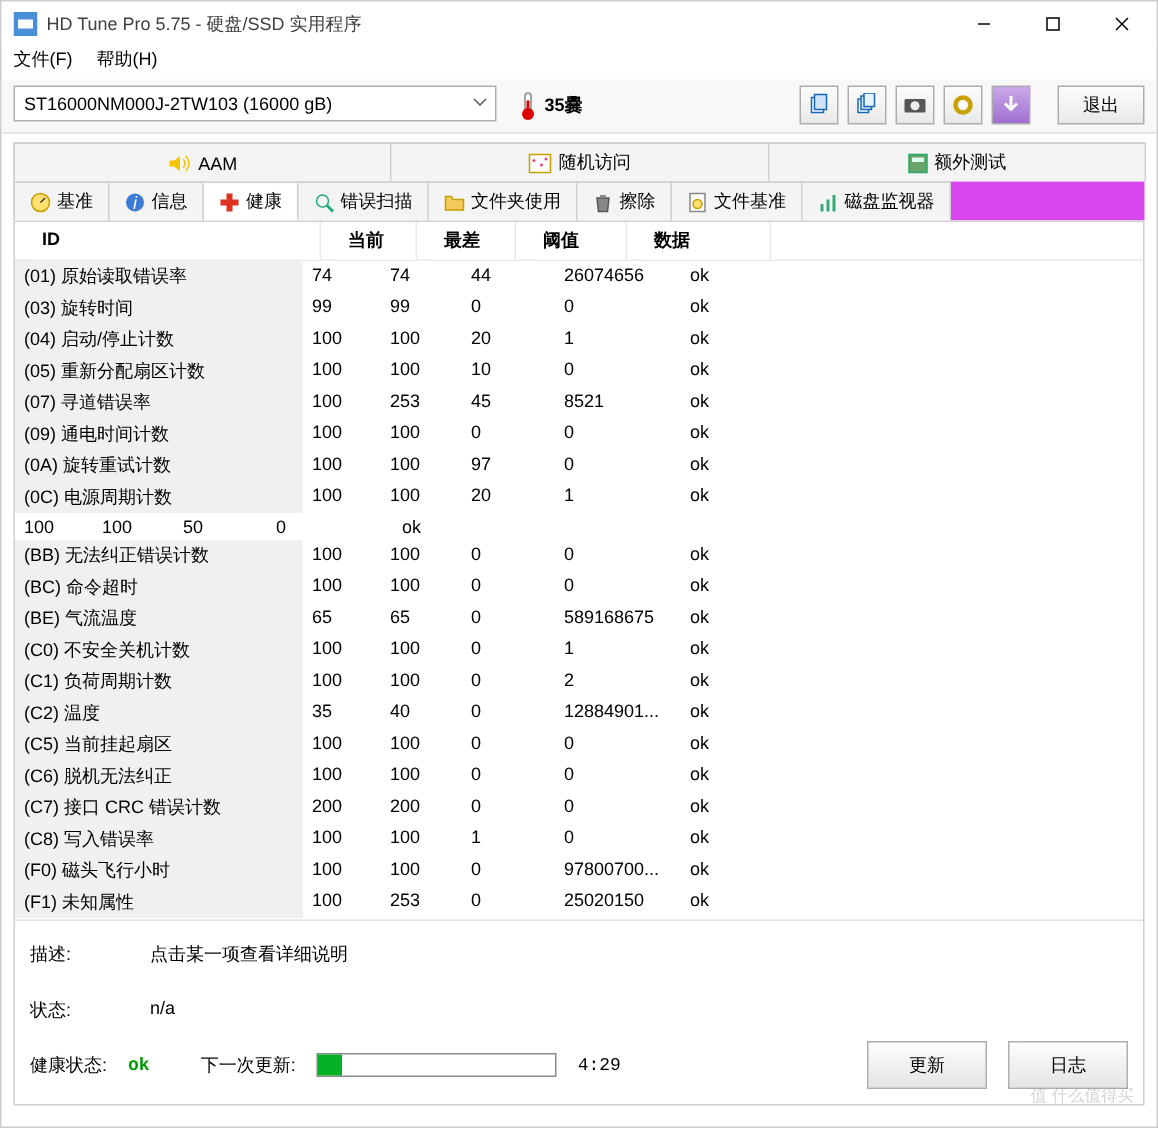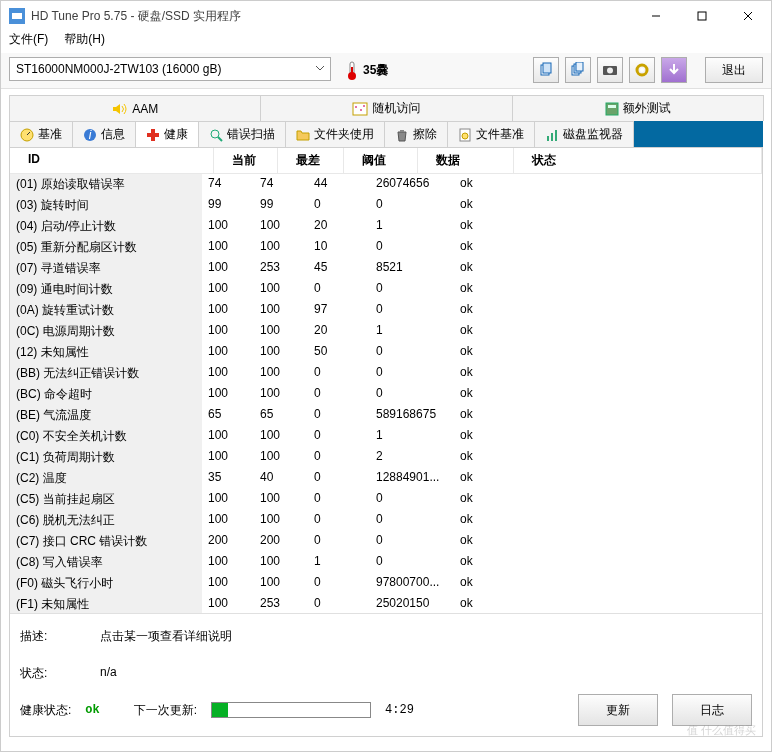--- a/index.html
+++ b/index.html
@@ -11,21 +11,21 @@
 .menubar { height: 22px; display: flex; padding-left: 8px; gap: 16px; }
 .menubar span { cursor: default; }
 .toolbar { height: 36px; display: flex; padding: 4px 8px; gap: 4px; border-bottom: 1px solid #e0e0e0; background:#f8f8f8;}
 .drive-select { width: 322px; height: 24px; border: 1px solid #adadad; background: #fff; display: flex; align-items: center; padding: 0 6px; font-family: "Courier New", monospace; position: relative;}
 .drive-select .dd { position:absolute; right:4px; top:4px; }
 .thermo { margin-left: 10px; display:flex; align-items:center; gap:4px;}
 .tbtn { width: 26px; height: 26px; border: 1px solid #adadad; background: linear-gradient(#fdfdfd,#e8e8e8); display:flex; align-items:center; justify-content:center; margin-left:2px;}
 .exitbtn { width: 58px; height: 26px; border: 1px solid #adadad; background: linear-gradient(#fdfdfd,#e8e8e8); display:flex; align-items:center; justify-content:center; margin-left:14px;}
 .spacer { flex:1; }
 .outer-content { padding: 6px 8px 8px 8px; }
-.tabrow1, .tabrow2 { display: flex; background:#0369a1; }
+.tabrow1, .tabrow2 { display: flex; background:#d946ef; }
 .tab { display:flex; align-items:center; gap:4px; padding: 4px 10px; border:1px solid #d0d0d0; border-bottom:none; background:#f4f4f4; margin-right:-1px; white-space:nowrap; }
 .tab.wide { flex:1; justify-content:center;}
 .tab.active { background:#fff; position:relative; z-index:2; }
 .tabcontent { border:1px solid #d0d0d0; padding:0; background:#fff; }
 .listhead { display:flex; background:#fff; border-bottom:1px solid #e8e8e8;}
 .listhead .col { padding:4px 6px; border-right:1px solid #e8e8e8; background:#fff; font-weight:bold;margin-left:12px;}
 .listbody { height: 440px; overflow-y:scroll; border-bottom:1px solid #e0e0e0;}
 .row { display:flex; }
 .row .col { padding:2px 6px; overflow:hidden; white-space:nowrap; text-overflow:ellipsis;}
 .col-id { width: 192px; background:#f0f0f0;}
@@ -214,21 +214,20 @@
     </div>
   </div>
 
   <div class="tabcontent">
     <div class="listhead">
       <div class="col col-id">ID</div>
       <div class="col col-cur">当前</div>
       <div class="col col-worst">最差</div>
       <div class="col col-thr">阈值</div>
       <div class="col col-data">数据</div>
-      <div class="col col-stat">状态</div>
     </div>
     <div class="listbody" id="listbody">
         <div class="row">
           <div class="col col-id">(01) 原始读取错误率</div>
           <div class="col col-cur">74</div>
           <div class="col col-worst">74</div>
           <div class="col col-thr">44</div>
           <div class="col col-data">26074656</div>
           <div class="col col-stat">ok</div>
         </div>
@@ -282,21 +281,20 @@
         </div>
         <div class="row">
           <div class="col col-id">(0C) 电源周期计数</div>
           <div class="col col-cur">100</div>
           <div class="col col-worst">100</div>
           <div class="col col-thr">20</div>
           <div class="col col-data">1</div>
           <div class="col col-stat">ok</div>
         </div>
         <div class="row">
-          <div class="col col-id">(12) 未知属性</div>
           <div class="col col-cur">100</div>
           <div class="col col-worst">100</div>
           <div class="col col-thr">50</div>
           <div class="col col-data">0</div>
           <div class="col col-stat">ok</div>
         </div>
         <div class="row">
           <div class="col col-id">(BB) 无法纠正错误计数</div>
           <div class="col col-cur">100</div>
           <div class="col col-worst">100</div>

